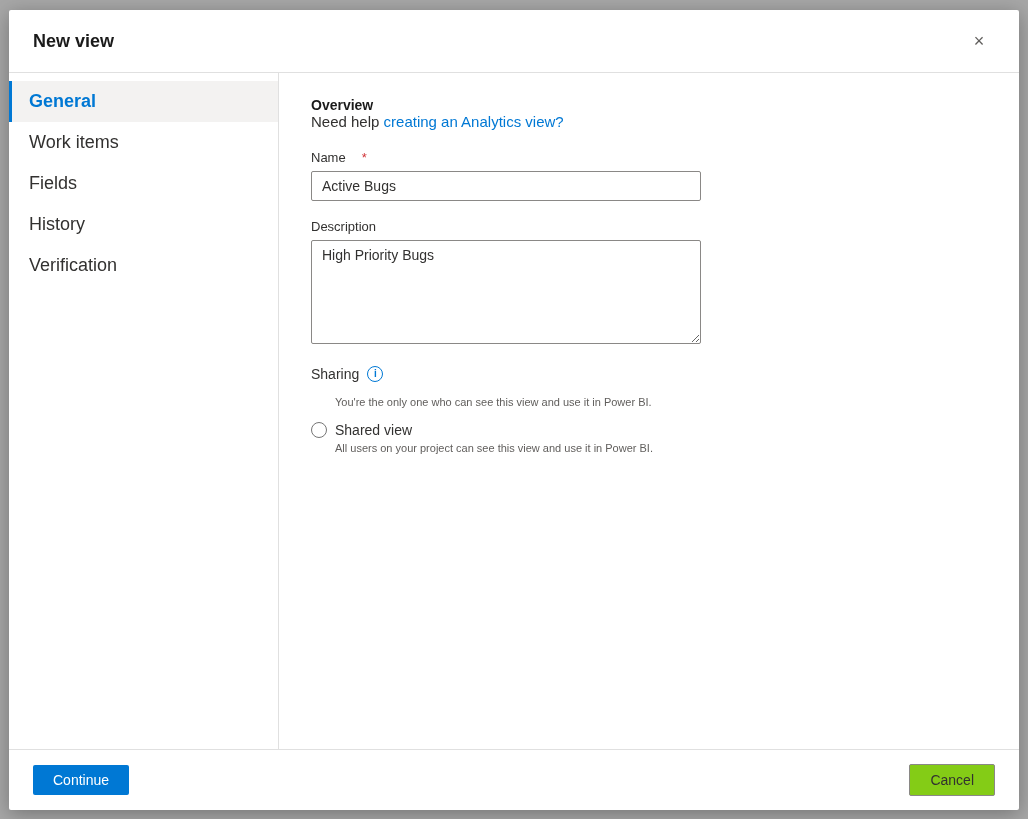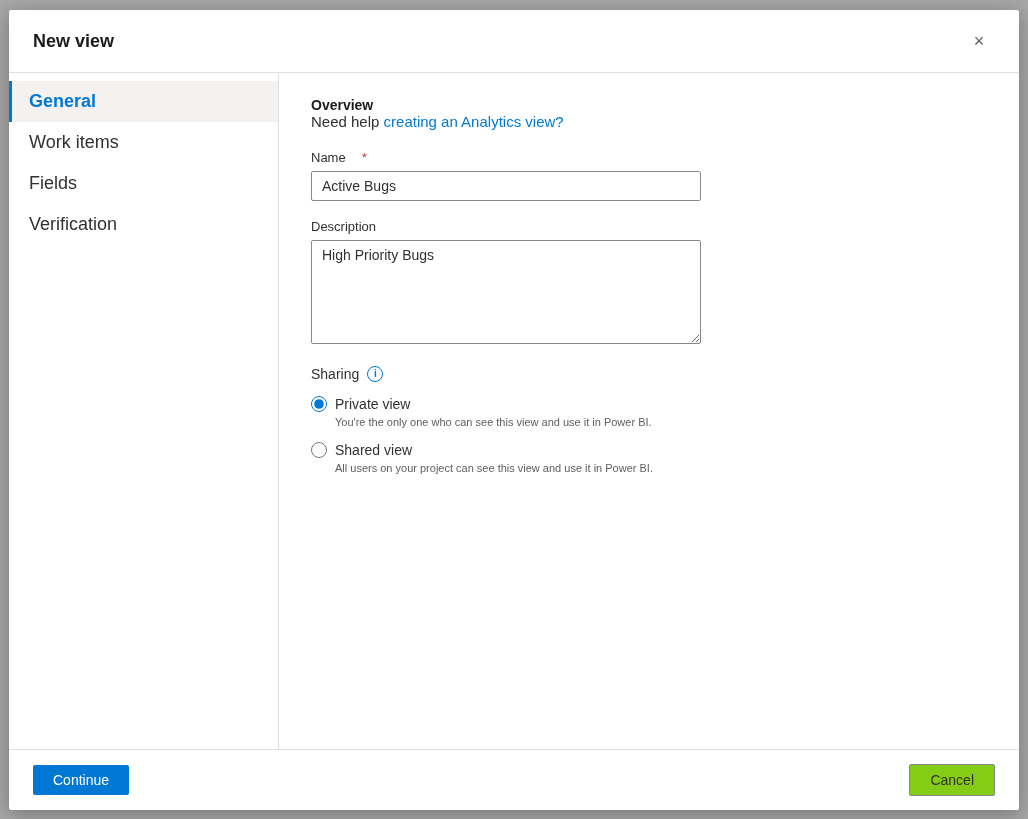--- a/index.html
+++ b/index.html
@@ -282,20 +282,23 @@
         <div class="sidebar-item active">
           <span>General</span>
         </div>
         <div class="sidebar-item">
           <span>Work items</span>
         </div>
         <div class="sidebar-item">
           <span>Fields</span>
         </div>
         <div class="sidebar-item">
+          <span>History</span>
+        </div>
+        <div class="sidebar-item">
           <span>Verification</span>
         </div>
       </div>
 
       <div class="content-area">
 
         <div class="section-title">Overview</div>
 
         <div class="help-text">
           <span>Need help </span><a href="#" class="help-link">creating an Analytics view?</a>
@@ -314,24 +317,20 @@
           <textarea class="textarea-input" style="">High Priority Bugs</textarea>
         </div>
 
         <div class="sharing-section">
           <div class="sharing-label-row">
             <span class="sharing-label">Sharing</span>
             <span class="info-icon">i</span>
           </div>
 
           <div class="radio-option">
-            <label class="radio-row">
-              <input type="radio" class="radio-input" name="sharing" checked="" style="">
-              <span class="radio-label">Private view</span>
-            </label>
             <div class="radio-description">You're the only one who can see this view and use it in Power BI.</div>
           </div>
 
           <div class="radio-option">
             <label class="radio-row">
               <input type="radio" class="radio-input" name="sharing" style="">
               <span class="radio-label">Shared view</span>
             </label>
             <div class="radio-description">All users on your project can see this view and use it in Power BI.</div>
           </div>

